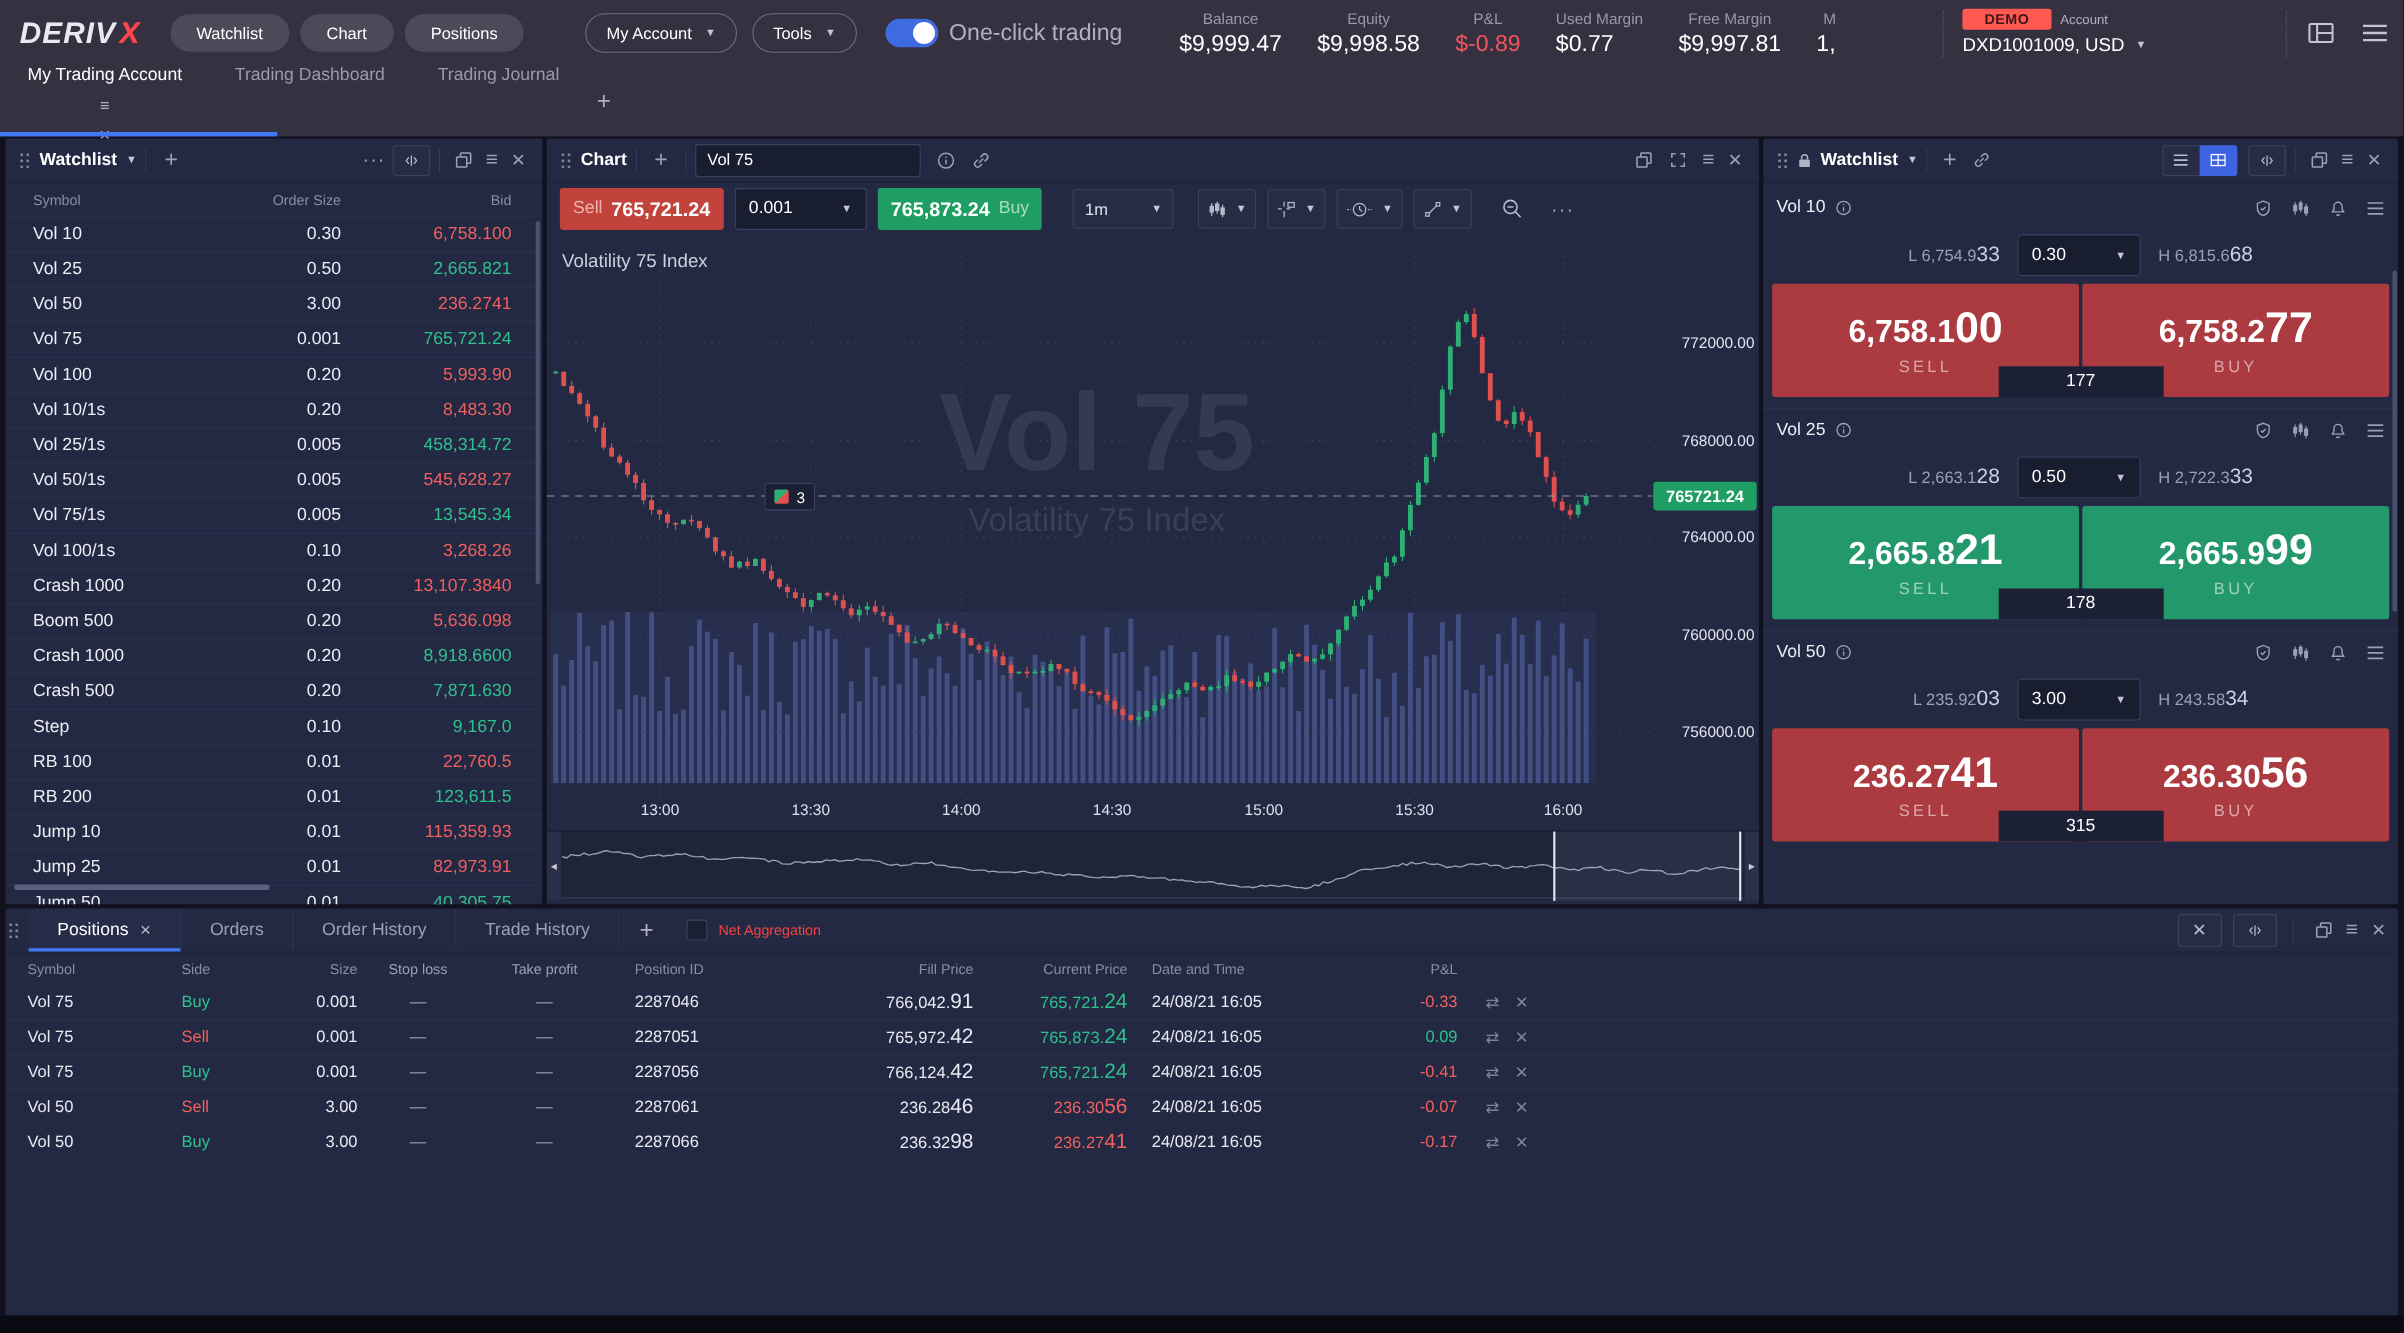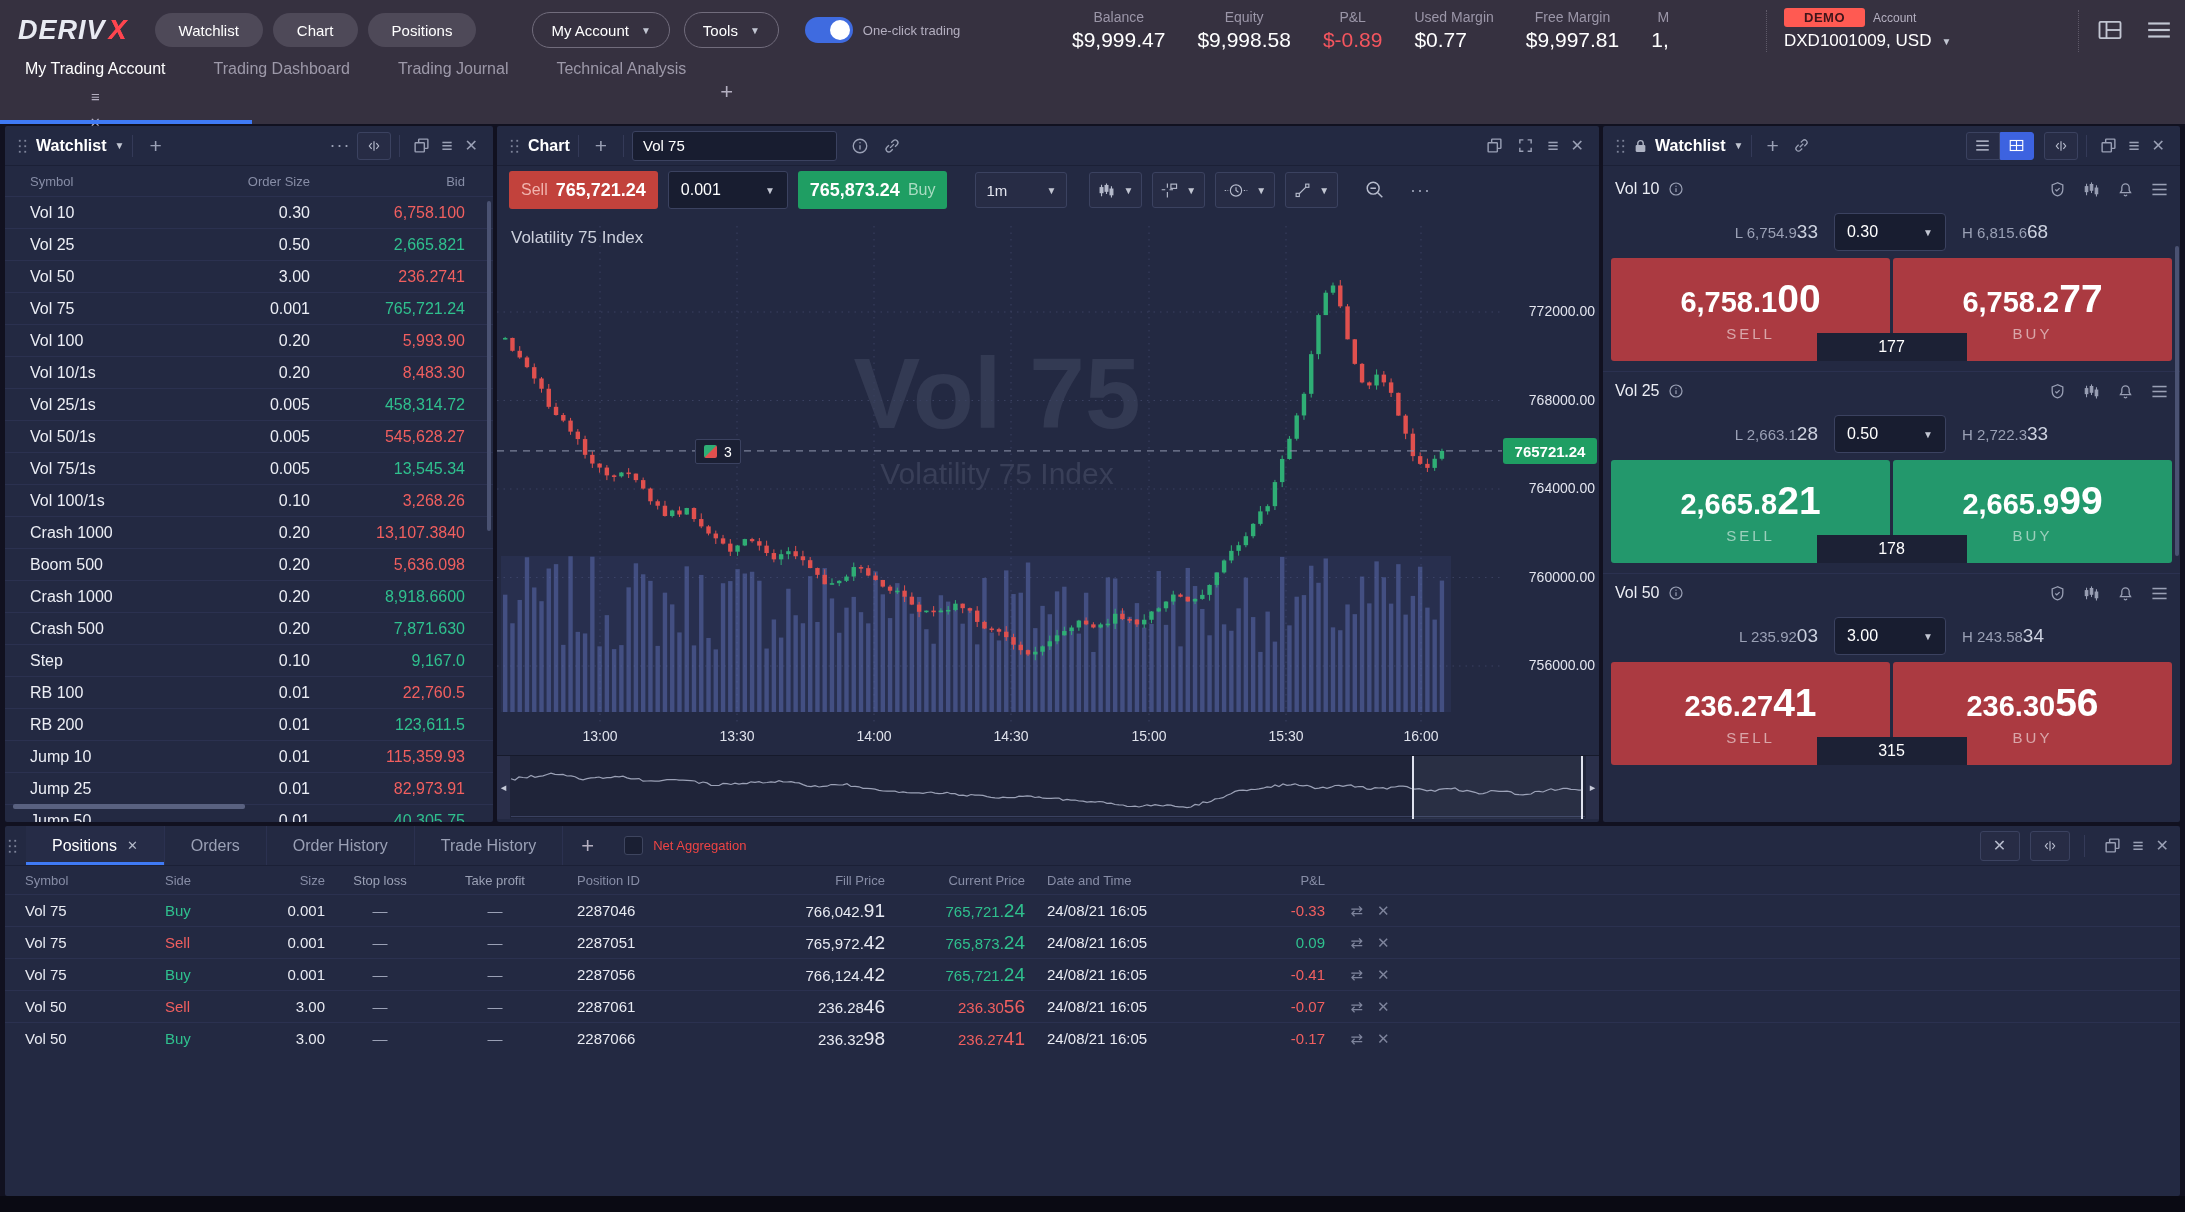--- a/index.html
+++ b/index.html
@@ -7,21 +7,21 @@
 #app{position:relative;width:2185px;height:1212px;}
 
 #topbar{position:absolute;left:0;top:0;width:2185px;height:60px;background:#363140;display:flex;align-items:center;}
 .logo{margin-left:18px;font-size:27px;font-weight:bold;font-style:italic;letter-spacing:1px;display:flex;align-items:center;}
 .logo .lx{color:#ff444f;margin-left:3px;background:linear-gradient(135deg,#ff6444,#ff444f);-webkit-background-clip:text;background-clip:text;}
 .pill{background:#4e4958;border:none;border-radius:17px;height:34px;padding:0 24px;display:flex;align-items:center;font-size:15px;color:#fff;cursor:pointer;font-family:inherit;}
 .opill{background:transparent;border:1px solid #716c7c;border-radius:18px;height:36px;padding:4px 18px;display:flex;align-items:center;gap:12px;font-size:15px;color:#fff;cursor:pointer;font-family:inherit;}
 .caret{font-size:10px;color:#c2c6d2;}
 .toggle{width:48px;height:26px;border-radius:13px;background:#3f6be0;position:relative;cursor:pointer;}
 .toggle .knob{position:absolute;right:3px;top:3px;width:20px;height:20px;border-radius:50%;background:#fff;}
-.tgl-label{font-size:13px;color:#b4afc0;margin-left:10px;}
+.tgl-label{font-size:21px;color:#b4afc0;margin-left:10px;}
 #stats{position:absolute;left:1072px;top:9px;display:flex;gap:32px;}
 .stat .lb{font-size:14px;color:#9b96a8;white-space:nowrap;text-align:center;}
 .stat .vl{font-size:21px;color:#fff;margin-top:3px;white-space:nowrap;}
 .stat.red .vl{color:#f4555e;}
 .stat.trunc{width:24px;overflow:hidden;}
 .vdot{position:absolute;top:10px;width:1px;height:42px;border-left:1px dotted #5e5968;}
 #acct{position:absolute;left:1784px;top:8px;}
 #acct .row1{display:flex;align-items:center;gap:8px;}
 .demo{background:#ff5a52;color:#40151a;font-weight:bold;font-size:13px;padding:2px 20px;border-radius:3px;letter-spacing:.5px;}
 .acct-lb{font-size:12px;color:#b4afc0;}
@@ -211,23 +211,20 @@
     <div class="wtab active" style="padding-left:25px;">
       <span>My Trading Account</span>
       <span class="ticn">≡</span>
       <span class="tx">✕</span>
     </div>
     <div class="wtab">
         <span>Trading Dashboard</span>
       </div>
     <div class="wtab">
         <span>Trading Journal</span>
-      </div>
-    <div class="wtab">
-        <span>Technical Analysis</span>
       </div>
     <span class="addtab">+</span>
     <div id="tab-underline"></div>
   </div>
 
   <div class="panel" id="left-panel" style="left:5px;top:126px;width:488px;height:696px;">
     <div class="phead">
       <div class="drag"></div>
       <div class="ptitle">
         <span>Watchlist</span>

